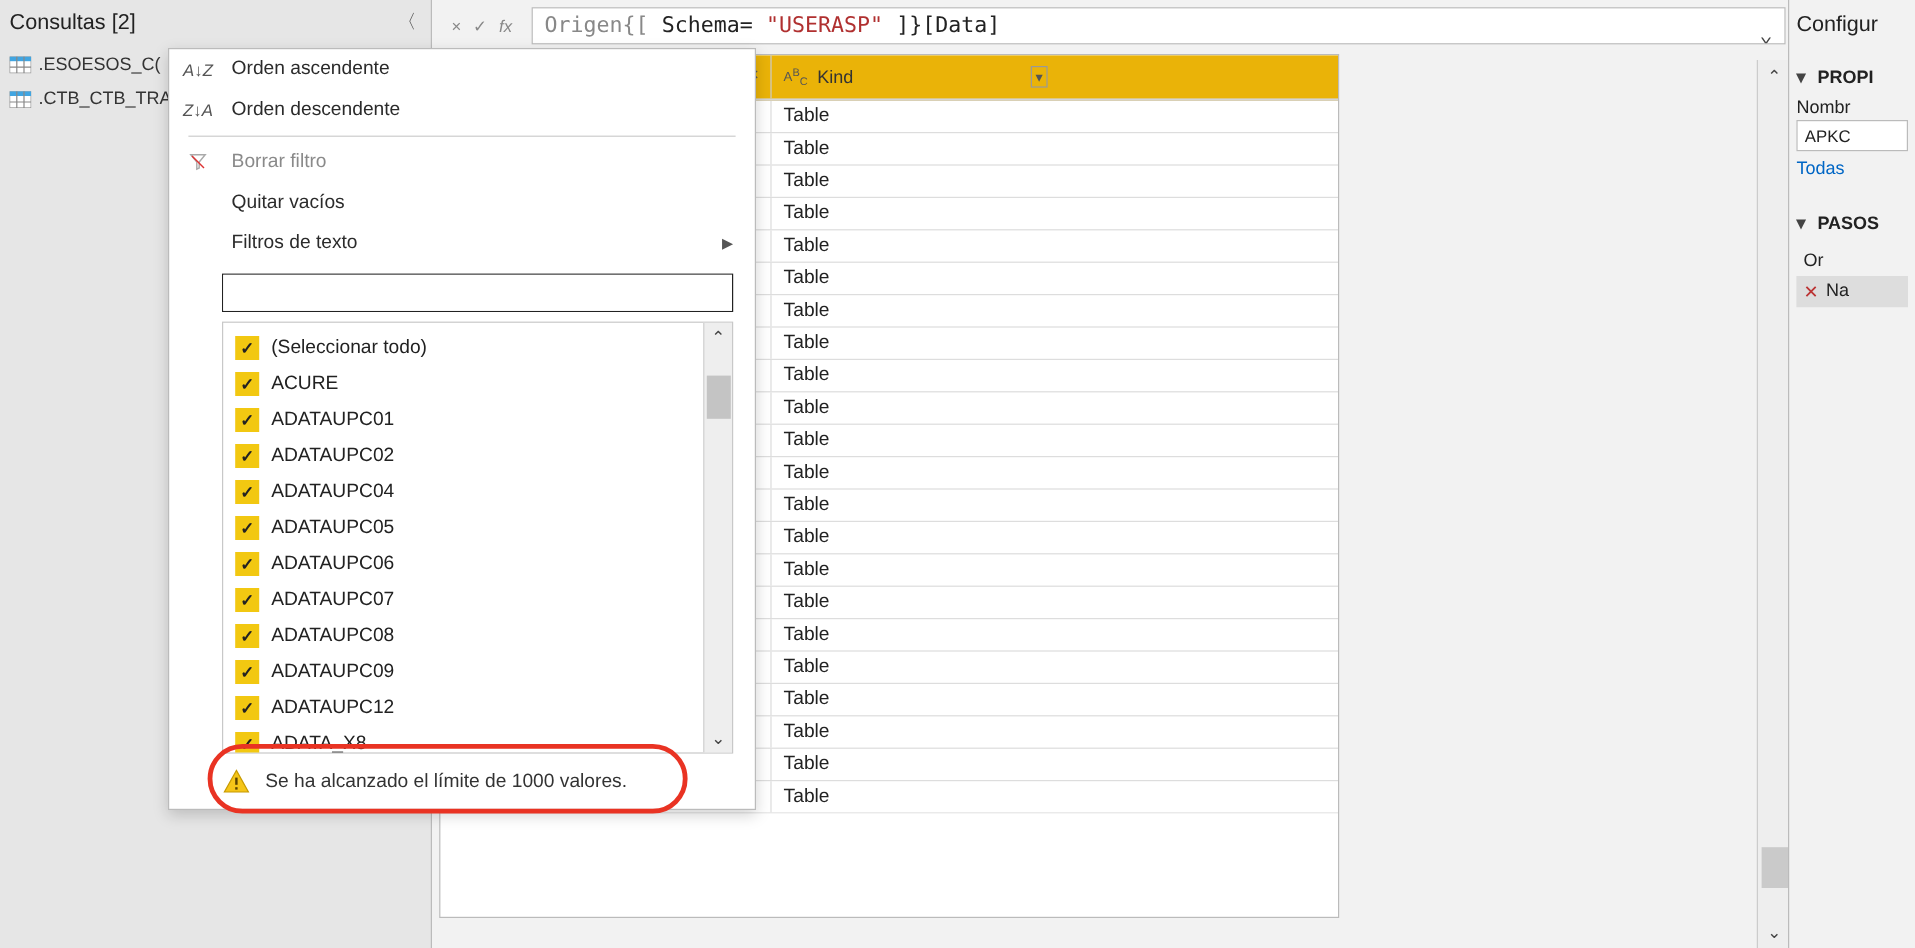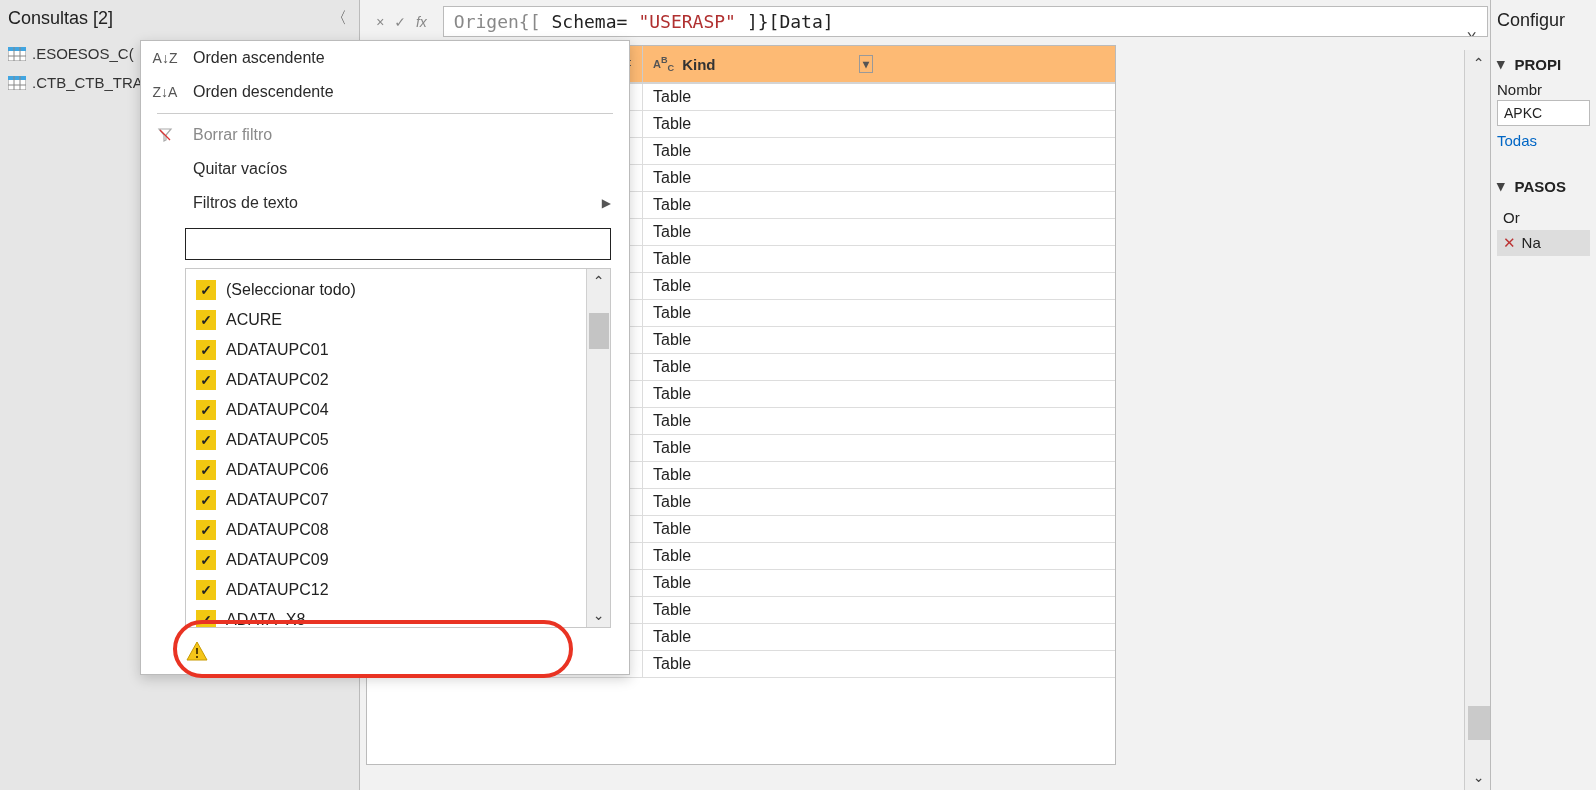--- a/index.html
+++ b/index.html
@@ -54,21 +54,21 @@
     z-index: 50;
   }
   .menu-item {
     display: flex; align-items: center;
     gap: 16px;
     padding: 8px 18px 8px 12px;
     font-size: 16px;
     color: #2b2b2b;
   }
   .menu-item.disabled { color: #8a8a8a; }
-  .menu-icon { width: 24px; display:flex; justify-content:center; color:#555; font-size:14px;}
+  .menu-icon { width: 24px; display:flex; justify-content:center; color:#555; font-size:14px;font-style:italic;}
   .menu-sep {
     border-top: 1px solid #ccc;
     margin: 4px 16px;
   }
   .menu-item .sub-arrow { margin-left:auto; color:#555; font-size:12px;}
   .search-box {
     margin: 8px 18px 8px 44px;
     border: 1px solid #222;
   }
   .search-box input {
@@ -189,24 +189,24 @@
     margin: 8px 6px 0 4px;
     border: 1px solid #bbb;
     background:#fff;
     width: 750px;
     height: 720px;
     overflow:hidden;
     position:relative;
   }
   .dt-head {
     display:flex;
-    background:#fdba74;
+    background:#eab308;
     border-bottom: 2px solid #d4d4d4;
     font-size: 15px;
-    font-weight: 700;
+    font-weight: 400;
     color: #333;
   }
   .dt-col-left {
     width: 276px;
     border-right:1px solid #ccc;
     padding: 8px 10px;
     display:flex; align-items:center; gap:8px;
     border-left: 6px solid #f2c811;
   }
   .dt-col-right {
@@ -402,20 +402,21 @@
 
   <div class="warning-row">
     <div class="warning-circle"></div>
     <span class="warn-icon">
       <svg viewBox="0 0 24 24">
           <path d="M12 2 L22 20 L2 20 Z" fill="#f5c518" stroke="#c79a00"></path>
           <rect x="11" y="8" width="2" height="6" fill="#5a4300"></rect>
           <rect x="11" y="16" width="2" height="2" fill="#5a4300"></rect>
         </svg>
     </span>
+    <span>Se ha alcanzado el límite de 1000 valores.</span>
   </div>
 
 </div>
 
 <div class="center">
   <div class="formula-bar">
     <div class="fx-area">
       <span style="font-style:italic;">×</span>
       <span>✓</span>
       <span style="font-style:italic;">fx</span>

